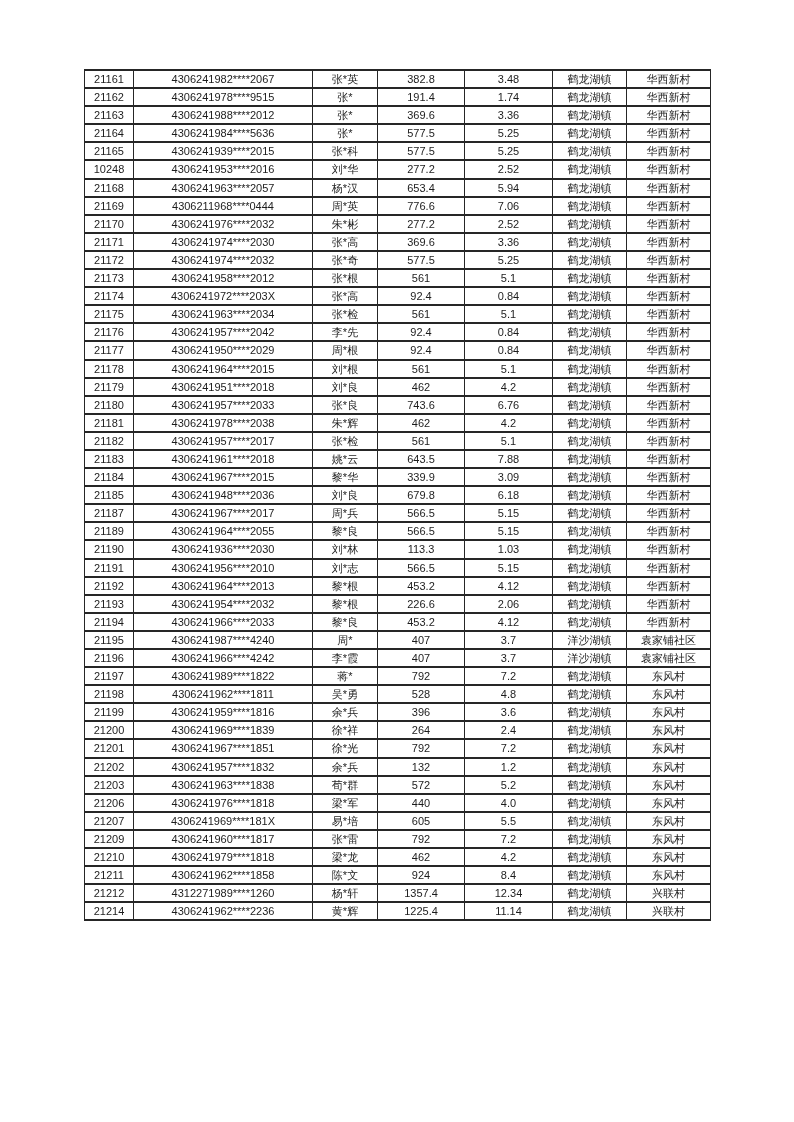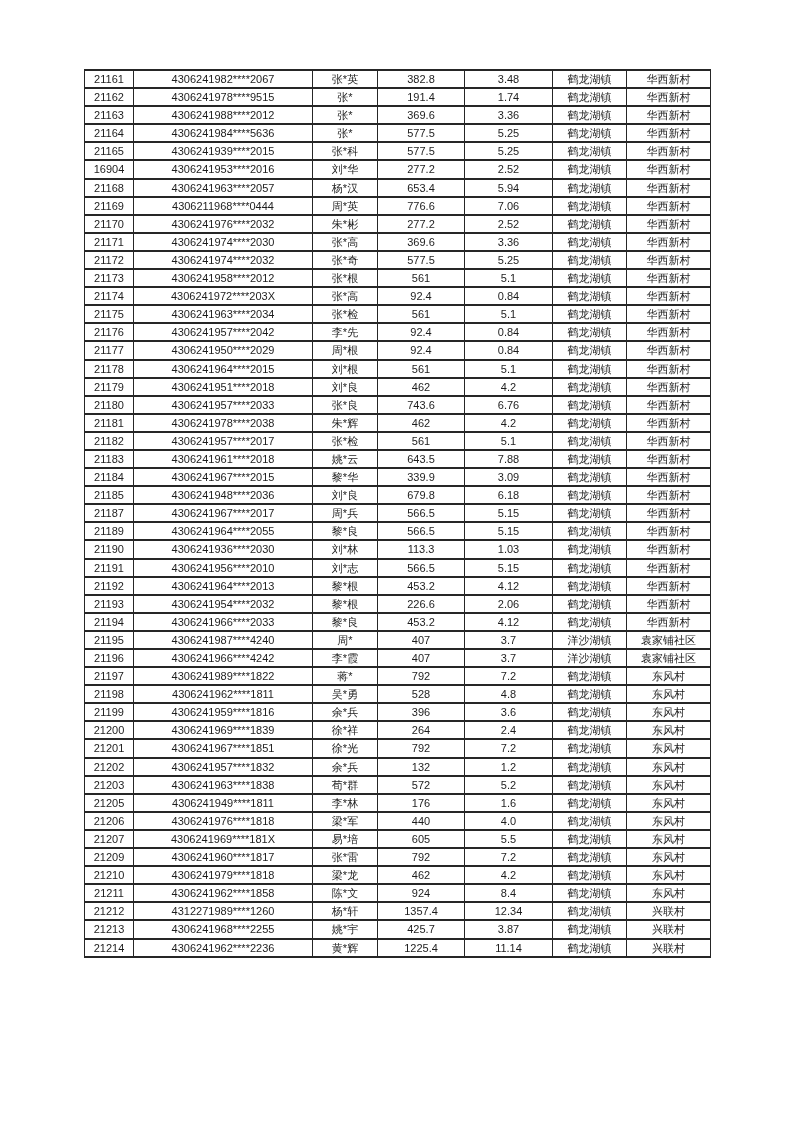--- a/index.html
+++ b/index.html
@@ -100,21 +100,21 @@
         <tr>
           <td>21165</td>
           <td>4306241939****2015</td>
           <td>张*科</td>
           <td>577.5</td>
           <td>5.25</td>
           <td>鹤龙湖镇</td>
           <td>华西新村</td>
         </tr>
         <tr>
-          <td>16904</td>
+          <td>10248</td>
           <td>4306241953****2016</td>
           <td>刘*华</td>
           <td>277.2</td>
           <td>2.52</td>
           <td>鹤龙湖镇</td>
           <td>华西新村</td>
         </tr>
         <tr>
           <td>21168</td>
           <td>4306241963****2057</td>
@@ -415,29 +415,20 @@
         <tr>
           <td>21203</td>
           <td>4306241963****1838</td>
           <td>荀*群</td>
           <td>572</td>
           <td>5.2</td>
           <td>鹤龙湖镇</td>
           <td>东风村</td>
         </tr>
         <tr>
-          <td>21205</td>
-          <td>4306241949****1811</td>
-          <td>李*林</td>
-          <td>176</td>
-          <td>1.6</td>
-          <td>鹤龙湖镇</td>
-          <td>东风村</td>
-        </tr>
-        <tr>
           <td>21206</td>
           <td>4306241976****1818</td>
           <td>梁*军</td>
           <td>440</td>
           <td>4.0</td>
           <td>鹤龙湖镇</td>
           <td>东风村</td>
         </tr>
         <tr>
           <td>21207</td>
@@ -478,29 +469,20 @@
         <tr>
           <td>21212</td>
           <td>4312271989****1260</td>
           <td>杨*轩</td>
           <td>1357.4</td>
           <td>12.34</td>
           <td>鹤龙湖镇</td>
           <td>兴联村</td>
         </tr>
         <tr>
-          <td>21213</td>
-          <td>4306241968****2255</td>
-          <td>姚*宇</td>
-          <td>425.7</td>
-          <td>3.87</td>
-          <td>鹤龙湖镇</td>
-          <td>兴联村</td>
-        </tr>
-        <tr>
           <td>21214</td>
           <td>4306241962****2236</td>
           <td>黄*辉</td>
           <td>1225.4</td>
           <td>11.14</td>
           <td>鹤龙湖镇</td>
           <td>兴联村</td>
         </tr>
       </tbody>
   </table>

